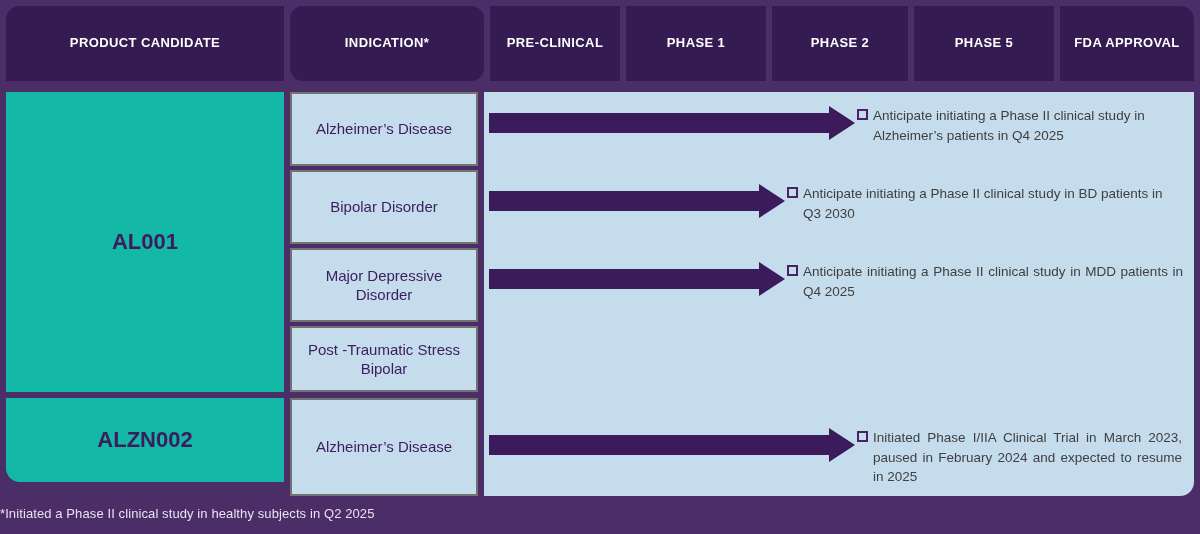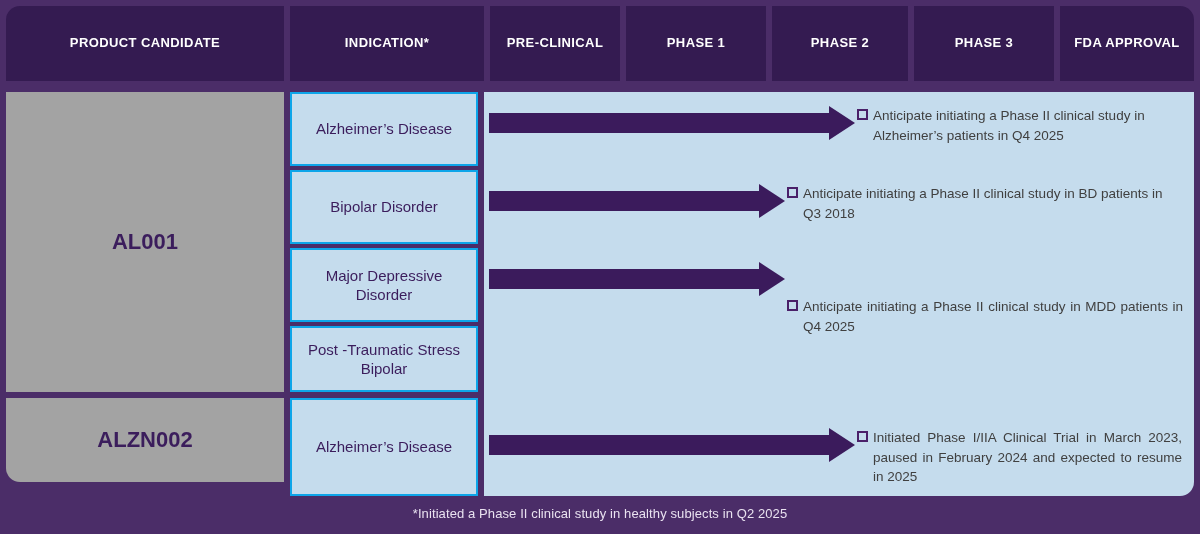--- a/index.html
+++ b/index.html
@@ -38,42 +38,42 @@
     justify-content: center;
     text-align: center;
     font-size: 13px;
     font-weight: bold;
     letter-spacing: 0.4px;
     line-height: 1.25;
     box-sizing: border-box;
     padding: 2px 6px;
   }
   .hcell.first  { left: 6px;   width: 278px; border-top-left-radius: 14px; }
-  .hcell.ind    { left: 290px; width: 194px; }
+  .hcell.ind    { left: 290px; width: 194px; border-radius: 13px; }
   .hcell.pre    { left: 490px; width: 130px; }
   .hcell.p1     { left: 626px; width: 140px; }
   .hcell.p2     { left: 772px; width: 136px; }
   .hcell.p3     { left: 914px; width: 140px; }
   .hcell.fda    { left: 1060px;width: 134px; border-top-right-radius: 14px; }
 
   
   .body-panel {
     position: absolute;
     left: 0;
     top: 86px;
     width: 1200px;
     height: 416px;
   }
 
   
   .prod-cell {
     position: absolute;
     left: 6px;
     width: 278px;
-    background: #a3a3a3;
+    background: #14b8a6;
     color: #3b1d5c;
     font-size: 22px;
     font-weight: bold;
     display: flex;
     align-items: center;
     justify-content: center;
     box-sizing: border-box;
   }
   .prod-cell.a { top: 6px;   height: 300px; }
   .prod-cell.b { top: 312px; height: 84px; border-bottom-left-radius: 14px; }
@@ -85,21 +85,21 @@
     width: 188px;
     background: #c5dced;
     color: #3b1d5c;
     font-size: 15px;
     line-height: 1.3;
     display: flex;
     align-items: center;
     justify-content: center;
     text-align: center;
     box-sizing: border-box;
-    border: 2px solid #0ea5e9;
+    border: 2px solid #737373;
     padding: 2px 6px;
   }
 
   
   .track-area {
     position: absolute;
     left: 484px;
     top: 6px;
     width: 710px;
     height: 404px;
@@ -157,38 +157,37 @@
   }
   .note .note-text { display: block; }
   .note.justify .note-text { text-align: justify; }
 
   
   .footnote {
     position: absolute;
     left: 0;
     top: 506px;
     width: 1200px;
-    text-align: center;
     color: #e9e2f0;
     font-size: 13px;
     letter-spacing: 0.1px;
   }
 </style>
 </head>
 <body>
 
 <div class="board">
 
   <div class="header-row">
     <div class="hcell first">PRODUCT CANDIDATE</div>
     <div class="hcell ind">INDICATION*</div>
     <div class="hcell pre">PRE-CLINICAL</div>
     <div class="hcell p1">PHASE 1</div>
     <div class="hcell p2">PHASE 2</div>
-    <div class="hcell p3">PHASE 3</div>
+    <div class="hcell p3">PHASE 5</div>
     <div class="hcell fda">FDA APPROVAL</div>
   </div>
 
   <div class="body-panel">
 
     <div class="prod-cell a">AL001</div>
     <div class="prod-cell b">ALZN002</div>
 
     <div class="ind-cell" style="top:6px;   height:74px;">Alzheimer’s Disease</div>
     <div class="ind-cell" style="top:84px;  height:74px;">Bipolar Disorder</div>
@@ -209,30 +208,30 @@
         </div>
       </div>
 
       <div class="track-row" style="top:78px; height:78px;">
         <div class="arrow" style="left:5px; top:14px; width:296px;">
           <div class="shaft" style="width:270px;"></div>
           <div class="head" style="left:270px;"></div>
         </div>
         <div class="note" style="left:303px; top:14px; width:396px;">
           <span class="box-glyph"></span>
-          <span class="note-text">Anticipate initiating a Phase II clinical study in BD patients in Q3 2018</span>
+          <span class="note-text">Anticipate initiating a Phase II clinical study in BD patients in Q3 2030</span>
         </div>
       </div>
 
       <div class="track-row" style="top:156px; height:78px;">
         <div class="arrow" style="left:5px; top:14px; width:296px;">
           <div class="shaft" style="width:270px;"></div>
           <div class="head" style="left:270px;"></div>
         </div>
-        <div class="note justify" style="left:303px; top:14px; width:396px;margin-top:35px;">
+        <div class="note justify" style="left:303px; top:14px; width:396px;">
           <span class="box-glyph"></span>
           <span class="note-text">Anticipate initiating a Phase II clinical study in MDD patients in Q4 2025</span>
         </div>
       </div>
 
 
       <div class="track-row" style="top:318px; height:98px;">
         <div class="arrow" style="left:5px; top:18px; width:366px;">
           <div class="shaft" style="width:340px;"></div>
           <div class="head" style="left:340px;"></div>

